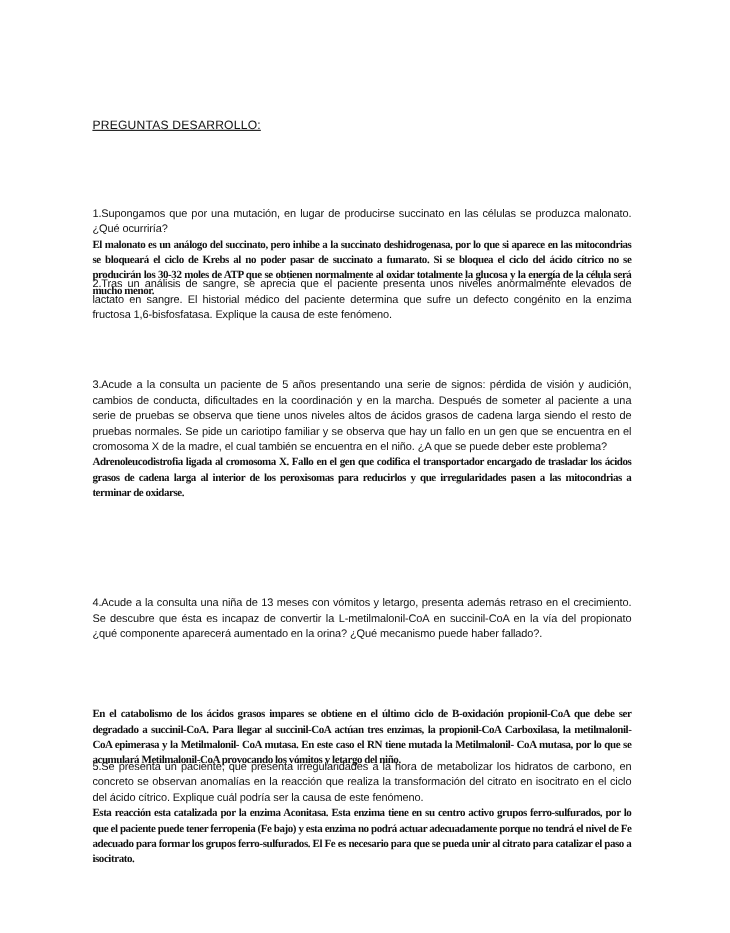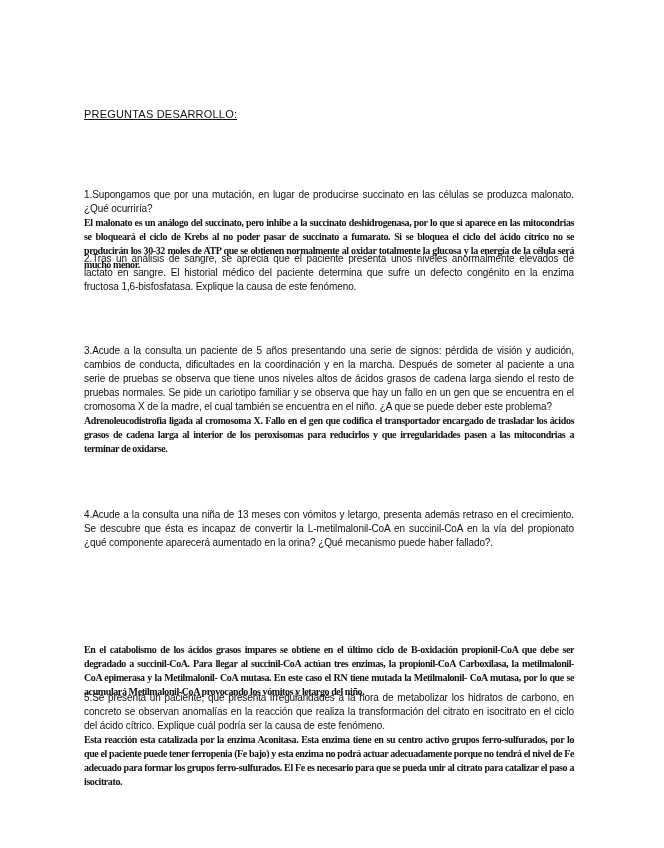--- a/index.html
+++ b/index.html
@@ -24,21 +24,21 @@
 
   <div class="block" style="top:252px;">
     <p class="q">2.Tras un análisis de sangre, se aprecia que el paciente presenta unos niveles anormalmente elevados de lactato en sangre. El historial médico del paciente determina que sufre un defecto congénito en la enzima fructosa 1,6-bisfosfatasa. Explique la causa de este fenómeno.</p>
   </div>
 
   <div class="block" style="top:344px;">
     <p class="q">3.Acude a la consulta un paciente de 5 años presentando una serie de signos: pérdida de visión y audición, cambios de conducta, dificultades en la coordinación y en la marcha. Después de someter al paciente a una serie de pruebas se observa que tiene unos niveles altos de ácidos grasos de cadena larga siendo el resto de pruebas normales. Se pide un cariotipo familiar y se observa que hay un fallo en un gen que se encuentra en el cromosoma X de la madre, el cual también se encuentra en el niño. ¿A que se puede deber este problema?</p>
     <p class="a">Adrenoleucodistrofia ligada al cromosoma X. Fallo en el gen que codifica el transportador encargado de trasladar los ácidos grasos de cadena larga al interior de los peroxisomas para reducirlos y que irregularidades pasen a las mitocondrias a terminar de oxidarse.</p>
   </div>
 
-  <div class="block" style="top:508px;">
+  <div class="block" style="top:542px;">
     <p class="q">4.Acude a la consulta una niña de 13 meses con vómitos y letargo, presenta además retraso en el crecimiento. Se descubre que ésta es incapaz de convertir la L-metilmalonil-CoA en succinil-CoA en la vía del propionato ¿qué componente aparecerá aumentado en la orina? ¿Qué mecanismo puede haber fallado?.</p>
   </div>
   <div class="block" style="top:599px;margin-top:44px;">
     <p class="a">En el catabolismo de los ácidos grasos impares se obtiene en el último ciclo de B-oxidación propionil-CoA que debe ser degradado a succinil-CoA. Para llegar al succinil-CoA actúan tres enzimas, la propionil-CoA Carboxilasa, la metilmalonil-CoA epimerasa y la Metilmalonil- CoA mutasa. En este caso el RN tiene mutada la Metilmalonil- CoA mutasa, por lo que se acumulará Metilmalonil-CoA provocando los vómitos y letargo del niño.</p>
   </div>
 
   <div class="block" style="top:691px;">
     <p class="q">5.Se presenta un paciente, que presenta irregularidades a la hora de metabolizar los hidratos de carbono, en concreto se observan anomalías en la reacción que realiza la transformación del citrato en isocitrato en el ciclo del ácido cítrico. Explique cuál podría ser la causa de este fenómeno.</p>
     <p class="a">Esta reacción esta catalizada por la enzima Aconitasa. Esta enzima tiene en su centro activo grupos ferro-sulfurados, por lo que el paciente puede tener ferropenia (Fe bajo) y esta enzima no podrá actuar adecuadamente porque no tendrá el nivel de Fe adecuado para formar los grupos ferro-sulfurados. El Fe es necesario para que se pueda unir al citrato para catalizar el paso a isocitrato.</p>
   </div>

